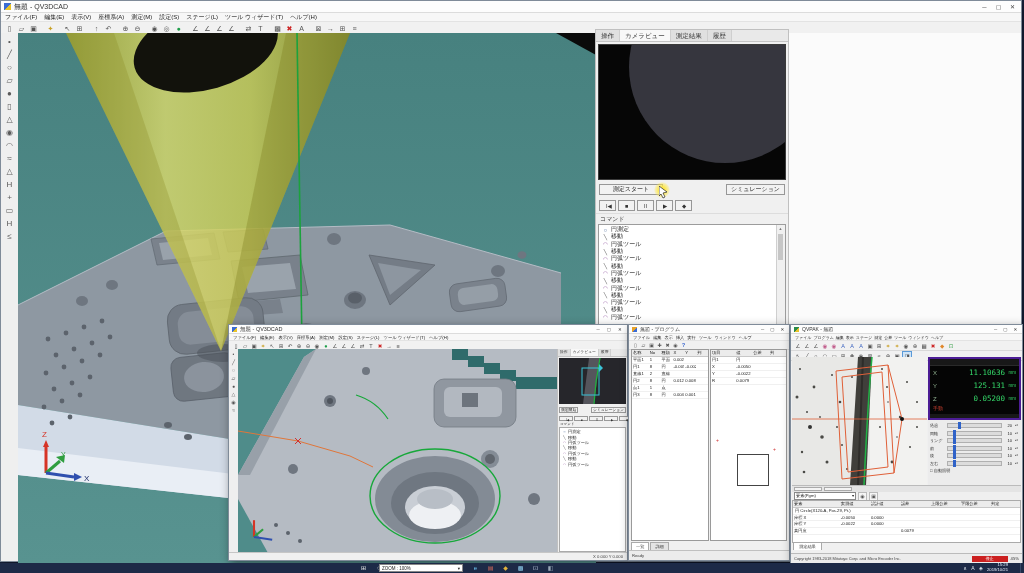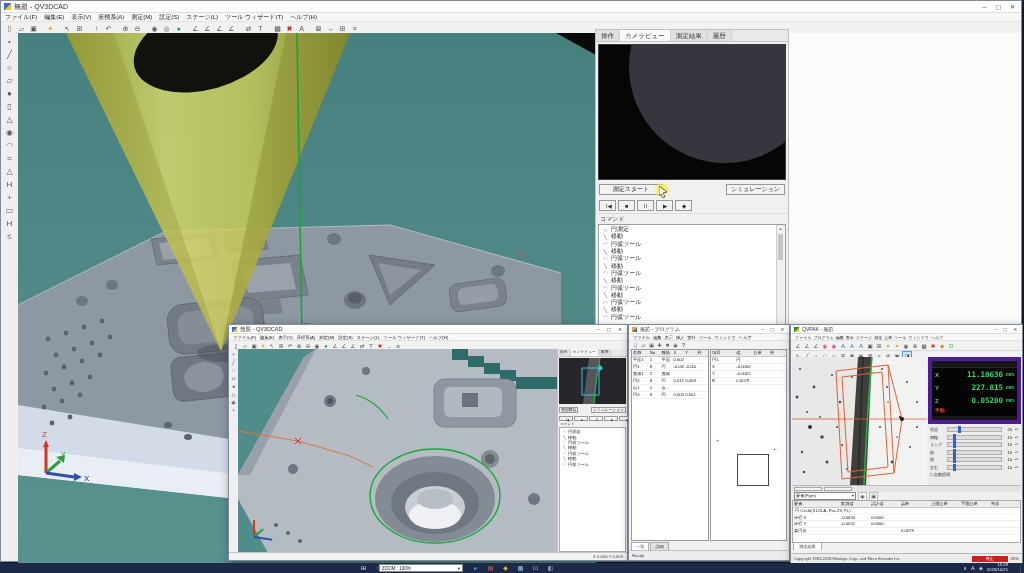--- a/index.html
+++ b/index.html
@@ -132,21 +132,21 @@
   .win4 .ic{width:8px;height:8px;font-size:5.5px;}
   .v-tb1 .ic:nth-child(4),.v-tb1 .ic:nth-child(5){color:#c05a8a;}
   .v-tb1 .ic:nth-child(6),.v-tb1 .ic:nth-child(7),.v-tb1 .ic:nth-child(8){color:#3a62c0;}
   .v-tb1 .ic:nth-child(11),.v-tb1 .ic:nth-child(12){color:#caa028;}
   .v-tb1 .ic:nth-child(16){color:#cc2222;}
   .v-tb1 .ic:nth-child(17){color:#e0872a;}
   .v-tb1 .ic:nth-child(18){color:#3aa04a;}
   .v-tb2 .ic:last-child{background:#cfe4f7;border:1px solid #5a9ad8;}
   .vmain{position:absolute;left:1px;top:32px;}
   .vright{position:absolute;left:137px;top:32px;right:1px;height:128px;background:#ececec;}
-  .dro{background:#050505;border:4px solid #4c1d95;font-weight:bold;}
+  .dro{background:#050505;border:2px solid #4c1d95;}
   .dro-head{height:6px;background:#181818;border-bottom:1px solid #2a2a2a;}
   .dro-row{display:flex;align-items:center;padding:0 3px;height:13px;}
   .dl{color:#8fae8f;font-size:6px;width:8px;}
   .dv{flex:1;text-align:right;font-family:"DejaVu Sans Mono",monospace;font-size:7.5px;color:#35d96a;}
   .du{width:11px;text-align:right;font-size:4.5px;color:#35d96a;}
   .dro-mode{height:9px;color:#d04030;font-size:5px;padding:0 3px;}
   .dro-foot{height:4px;background:#181818;}
   .lights{padding:2px 2px 0;}
   .slrow{display:flex;align-items:center;height:7.5px;gap:2px;}
   .sllab{width:15px;font-size:4px;color:#222;white-space:nowrap;overflow:hidden;}
@@ -846,21 +846,21 @@
     <div class="vright">
       <div class="dro">
         <div class="dro-head"></div>
         <div class="dro-row">
           <span class="dl">X</span>
           <span class="dv">11.10636</span>
           <span class="du">mm</span>
         </div>
         <div class="dro-row">
           <span class="dl">Y</span>
-          <span class="dv">227.815</span>
+          <span class="dv">125.131</span>
           <span class="du">mm</span>
         </div>
         <div class="dro-row">
           <span class="dl">Z</span>
           <span class="dv">0.05200</span>
           <span class="du">mm</span>
         </div>
         <div class="dro-mode">手動</div>
         <div class="dro-foot"></div>
       </div>

